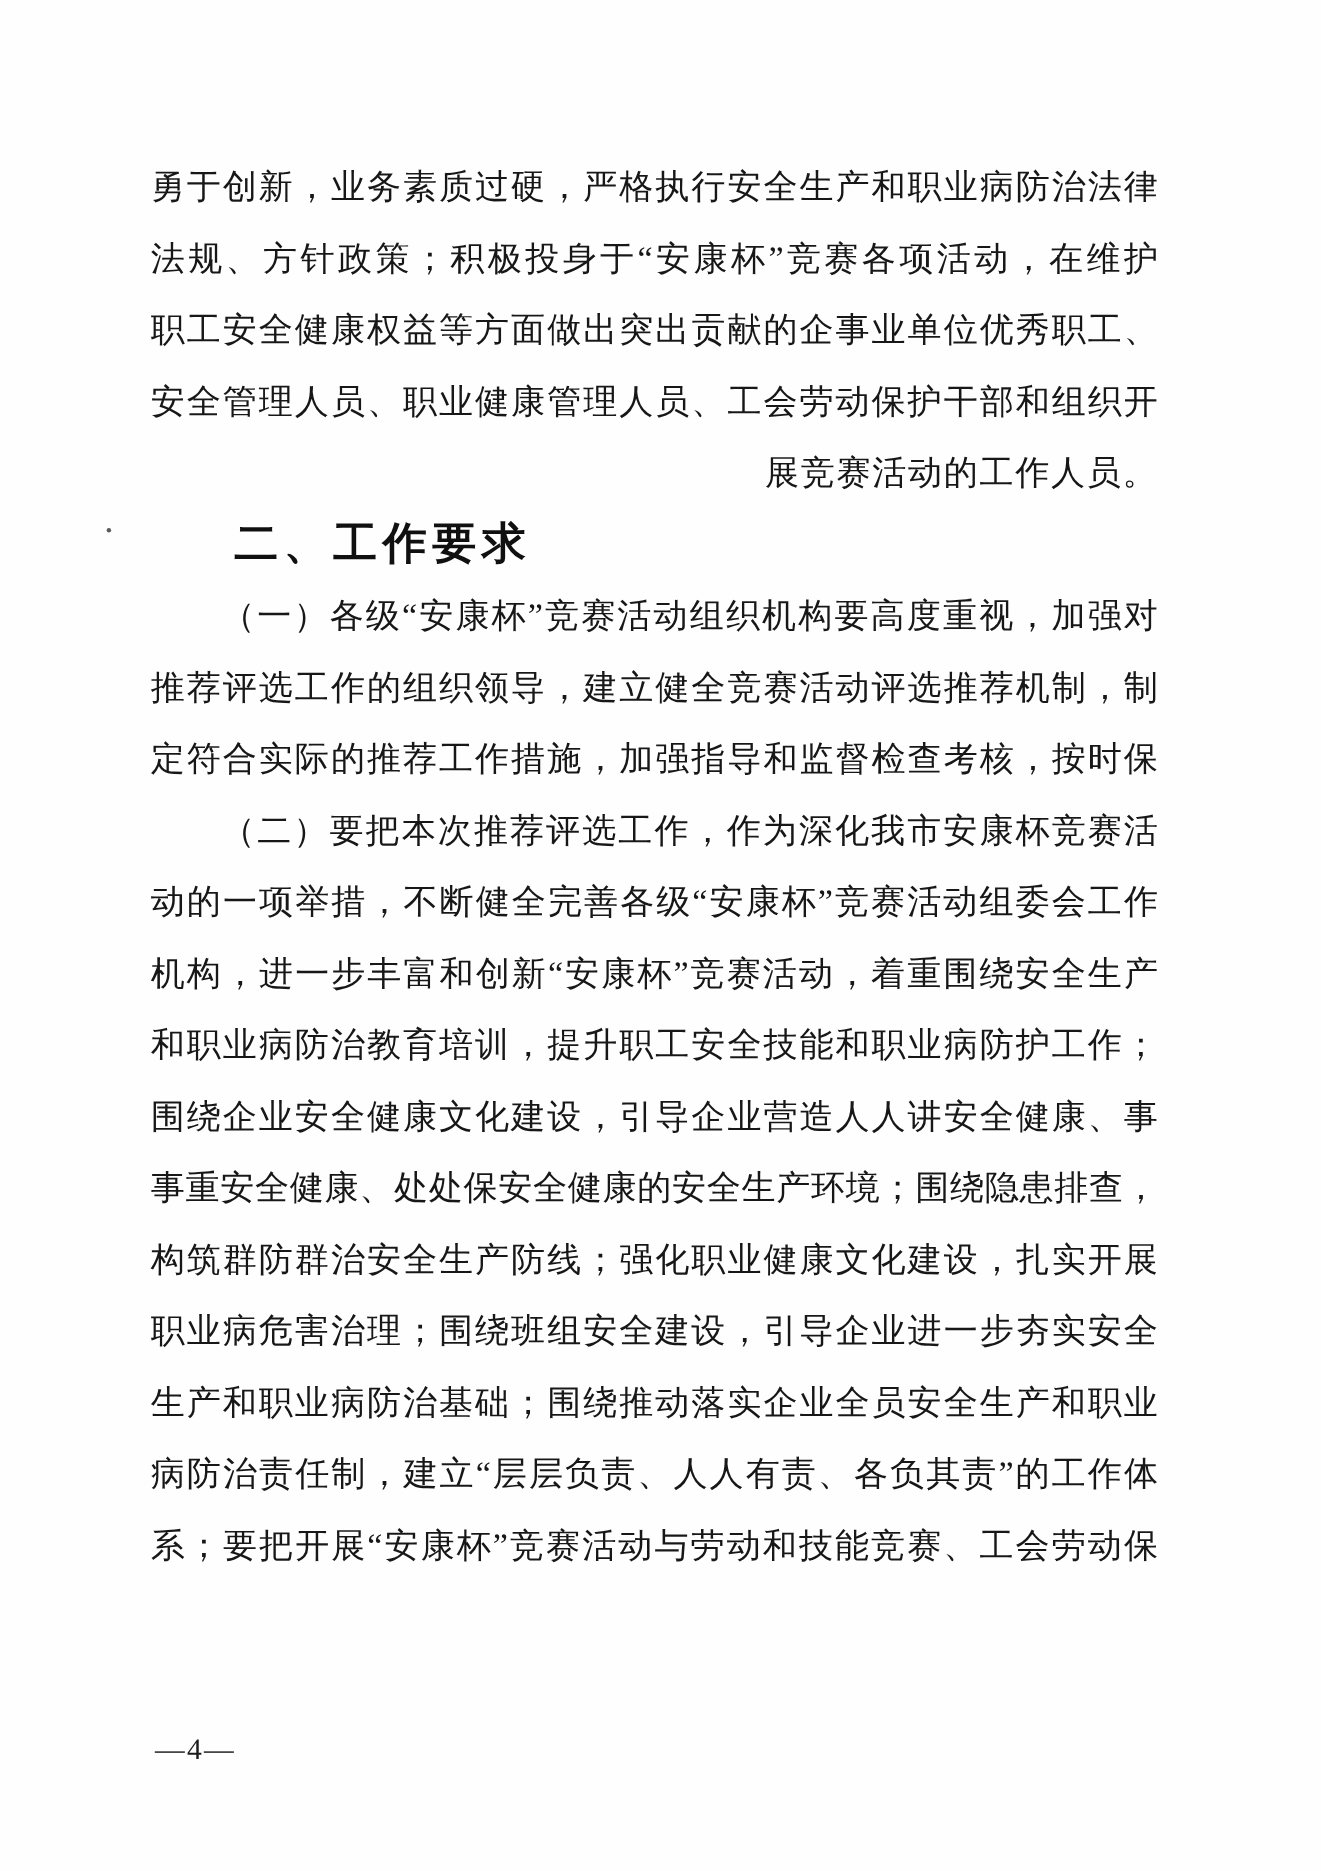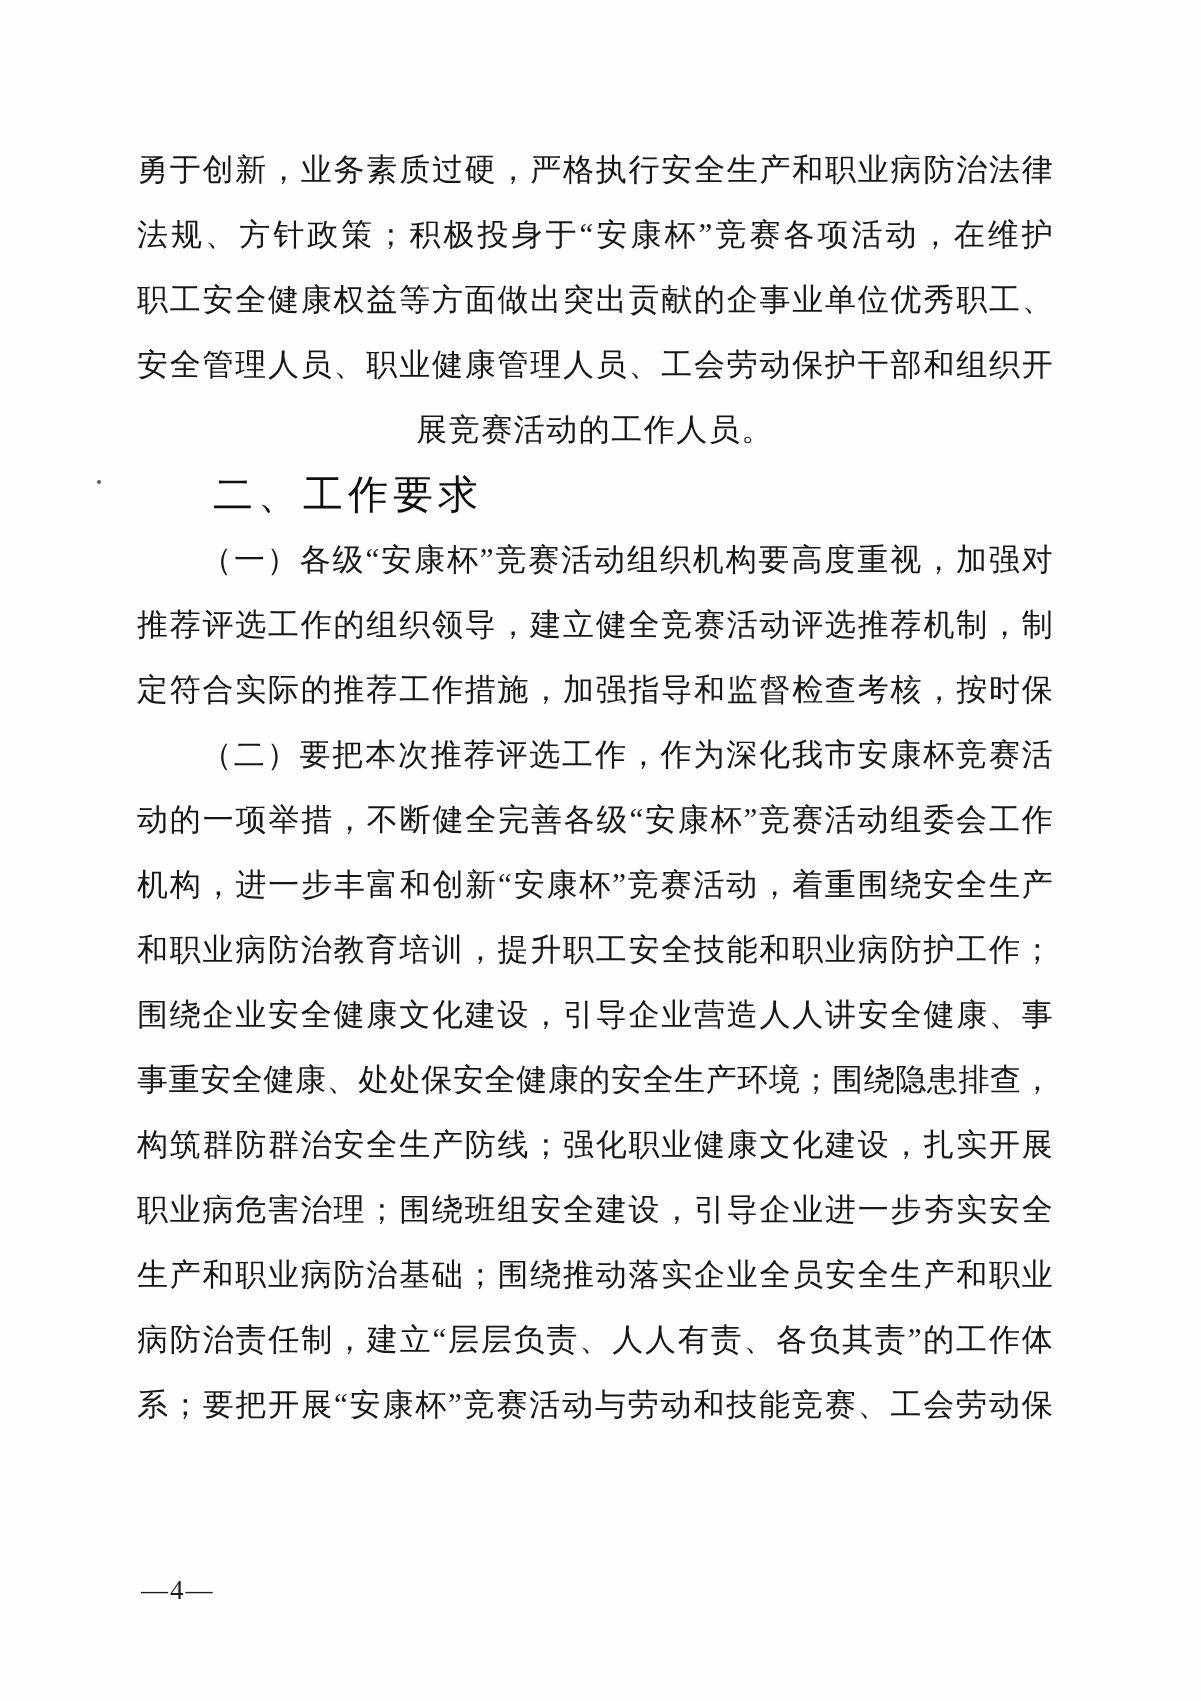--- a/index.html
+++ b/index.html
@@ -29,27 +29,27 @@
   }
   
   .row.fit{
     display:flex;
     justify-content:space-between;
     align-items:center;
     white-space:normal;
   }
   .row.fit span{display:block;}
   .row.left{
-    text-align:center;
+    text-align:right;
     letter-spacing:1.5px;
   }
   .row.indent{padding-left:64px;}
   .row.heading{
     font-family:"DejaVu Sans","Liberation Sans",sans-serif;
-    font-weight:normal;
+    font-weight:bold;
     font-size:40px;
     letter-spacing:5px;
     padding-left:76px;
     color:#101010;
   }
   .page-number{
     position:absolute;
     left:141px;
     top:1575px;
     font-size:27px;

